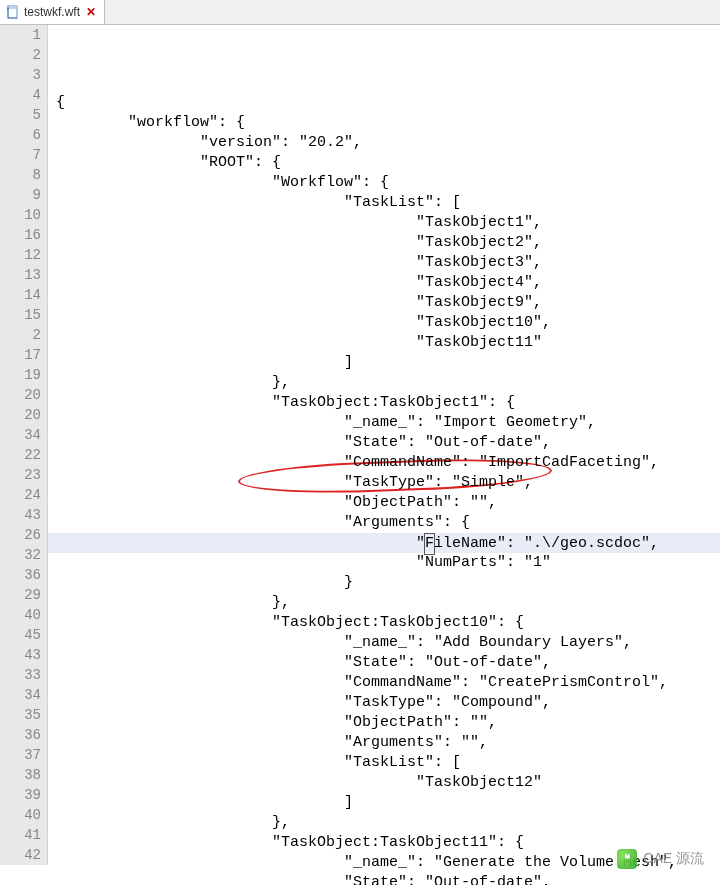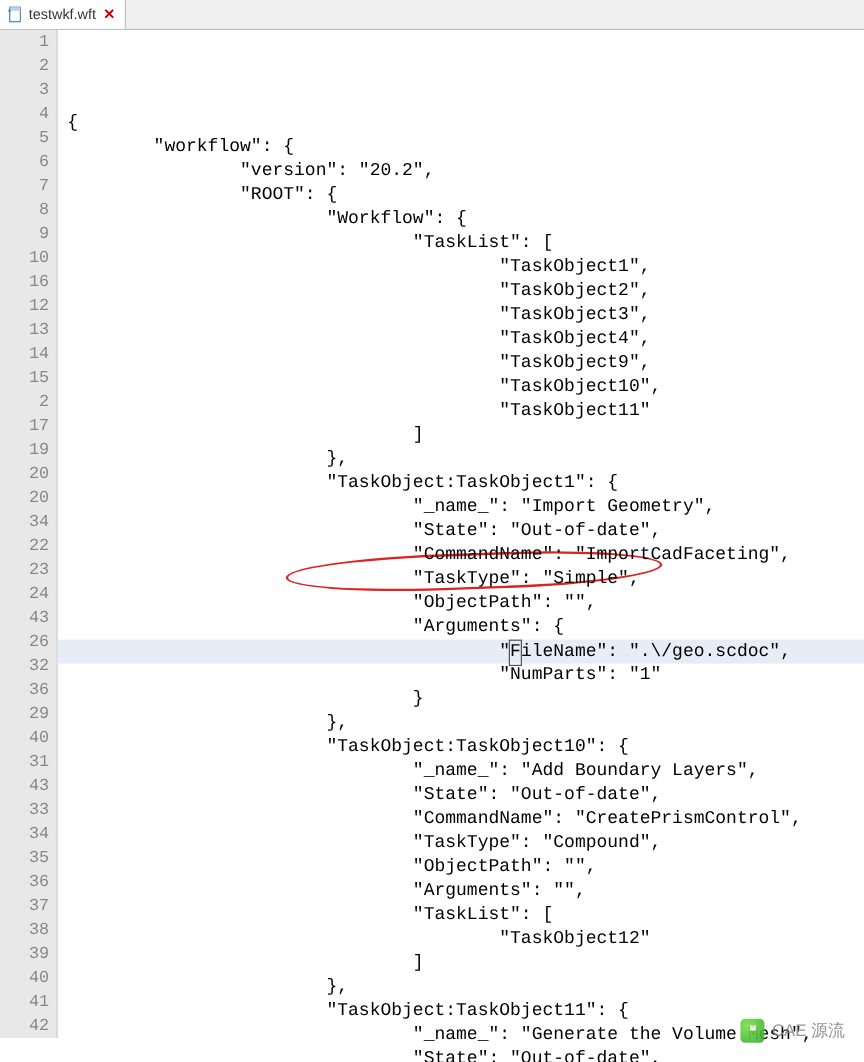--- a/index.html
+++ b/index.html
@@ -156,21 +156,21 @@
         <div class="gline">34</div>
         <div class="gline">22</div>
         <div class="gline">23</div>
         <div class="gline">24</div>
         <div class="gline">43</div>
         <div class="gline">26</div>
         <div class="gline">32</div>
         <div class="gline">36</div>
         <div class="gline">29</div>
         <div class="gline">40</div>
-        <div class="gline">31</div>
+        <div class="gline">45</div>
         <div class="gline">43</div>
         <div class="gline">33</div>
         <div class="gline">34</div>
         <div class="gline">35</div>
         <div class="gline">36</div>
         <div class="gline">37</div>
         <div class="gline">38</div>
         <div class="gline">39</div>
         <div class="gline">40</div>
         <div class="gline">41</div>

